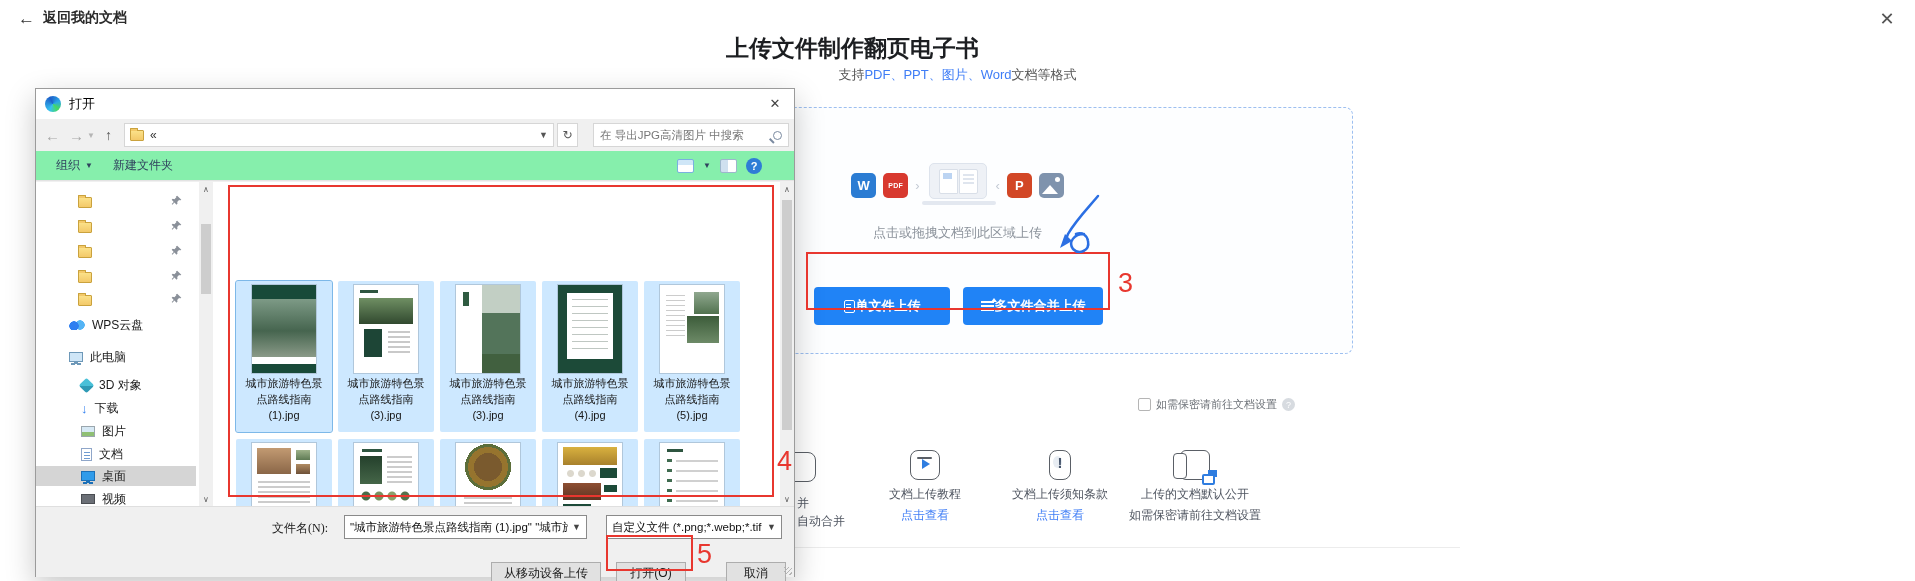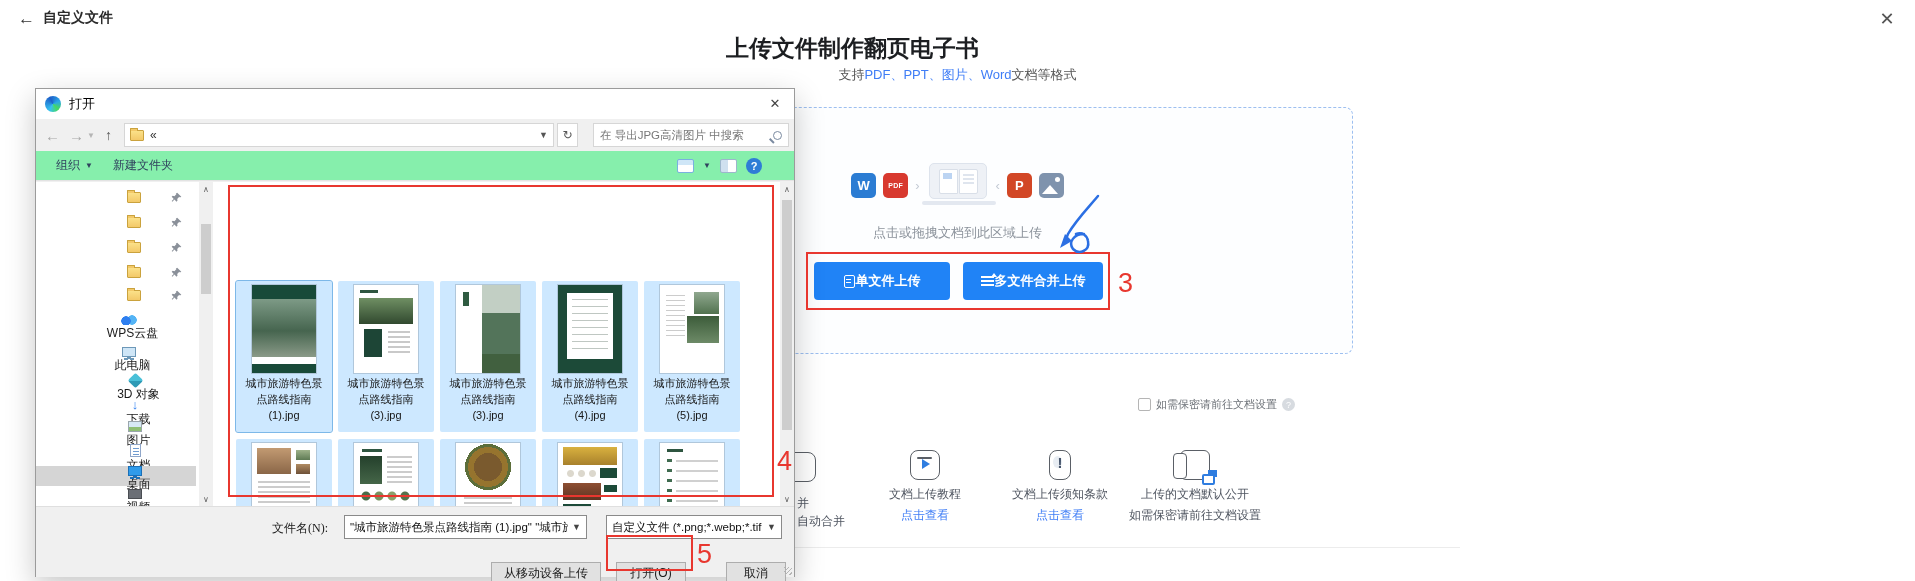--- a/index.html
+++ b/index.html
@@ -30,21 +30,21 @@
   .dz-chev { color:#c3cad4; font-size:13px; }
   .laptop { width:58px; height:36px; background:#eef1f6; border:1px solid #dde3ec; border-radius:5px; position:relative; margin:0 2px 8px; }
   .laptop::after { content:""; position:absolute; left:-8px; bottom:-7px; width:74px; height:4px; background:#e3e8f0; border-radius:2px; }
   .laptop .bookpage { position:absolute; top:5px; width:19px; height:25px; background:#fff; border:1px solid #d9dfe8; }
   .laptop .bp1 { left:9px; border-radius:2px 0 0 2px; }
   .laptop .bp2 { left:29px; border-radius:0 2px 2px 0; }
   .laptop .bp1::before { content:""; position:absolute; left:3px; top:3px; width:9px; height:6px; background:#bcd4f2; }
   .laptop .bp2::before { content:""; position:absolute; left:3px; top:4px; width:11px; height:2px; background:#dfe5ee; box-shadow:0 4px 0 #dfe5ee, 0 8px 0 #dfe5ee; }
   .dz-hint { position:absolute; left:0; top:224px; width:1915px; text-align:center; font-size:13px; color:#8c939c; z-index:1; }
   .dz-btns { position:absolute; left:814px; top:262px; display:flex; gap:13px; z-index:2; }
-  .blue-btn { height:38px; background:#2083f6; color:#fff; border:none; border-radius:4px; font-size:13px; font-weight:700; display:flex; align-items:center; justify-content:center; gap:1px; cursor:pointer; font-family:inherit; }
+  .blue-btn { height:38px; background:#2083f6; color:#fff; border:none; border-radius:4px; font-size:13px; font-weight:700; display:flex; align-items:center; justify-content:center; gap:1px; cursor:pointer; font-family:inherit;margin-top:25px; }
   .btn-single { width:136px; }
   .btn-merge  { width:140px; }
   .doc-ic { width:11px; height:13px; border:1.5px solid #fff; border-radius:2px; position:relative; }
   .doc-ic::after { content:""; position:absolute; left:1px; top:3px; width:5px; height:1.5px; background:#fff; box-shadow:0 3px 0 #fff; }
   .merge-ic { position:relative; width:13px; height:12px; }
   .merge-ic::before { content:""; position:absolute; left:0; top:1px; width:13px; height:2px; background:#fff; box-shadow:0 4px 0 #fff, 0 8px 0 #fff; }
   .merge-ic::after { content:""; position:absolute; right:-3px; top:-2px; border-left:3px solid transparent; border-right:3px solid transparent; border-bottom:4px solid #fff; }
   .dz-note { position:absolute; left:0; top:312px; width:1915px; text-align:center; font-size:12px; color:#9aa0a6; z-index:1; }
 
   
@@ -101,21 +101,21 @@
   .dlg-toolbar { position:absolute; left:0; top:62px; width:100%; height:30px; background:#86efac; border-bottom:1px solid #e3e3e3; display:flex; align-items:center; font-size:12px; color:#30425e; }
   .tb-item { margin-left:20px; cursor:pointer; display:flex; align-items:center; gap:5px; }
   .tb-caret { font-size:8px; color:#30425e; }
   .tb-right { position:absolute; right:32px; display:flex; align-items:center; gap:9px; }
   .view-ic { width:17px; height:14px; border:1px solid #7ab0e0; background:linear-gradient(#cfe6f7 40%,#fff 40%); border-radius:2px; }
   .pane-ic { width:17px; height:14px; border:1px solid #9db6cc; border-radius:2px; background:linear-gradient(90deg,#cfe0ef 45%,#fff 45%); }
   .help-ic { width:16px; height:16px; border-radius:50%; background:#2f7cd6; color:#fff; font-size:11px; font-weight:700; display:flex; align-items:center; justify-content:center; }
   .dlg-main { position:absolute; left:0; top:93px; width:758px; height:324px; background:#fff; overflow:hidden; }
   
   .sb { position:absolute; left:0; top:0; width:163px; height:324px; background:#fff; }
-  .sb-row { position:absolute; left:0; height:20px; display:flex; align-items:center; font-size:12px; color:#1a1a1a; width:160px; cursor:pointer;flex-direction:column; }
+  .sb-row { position:absolute; left:0; height:20px; display:flex; align-items:center; font-size:12px; color:#1a1a1a; width:160px; cursor:pointer; }
   .sb-row.sel { background:#d5d5d5; }
   .sb-pin { position:absolute; right:14px; }
   .sb-scroll { position:absolute; left:163px; top:0; width:14px; height:324px; background:#f0f0f0; }
   .sb-scroll .thumbv { position:absolute; left:2px; top:42px; width:10px; height:70px; background:#cdcdcd; }
   .scroll-ar { position:absolute; left:0; width:14px; height:14px; font-size:8px; color:#606060; display:flex; align-items:center; justify-content:center; }
   
   .i-cloud { width:16px; height:10px; background:radial-gradient(circle at 5px 6px,#2e7ff0 4.5px,transparent 5px),radial-gradient(circle at 11px 5px,#54b4f5 4.5px,transparent 5px); }
   .i-comp { width:14px; height:10px; background:#cfe6f7; border:1px solid #6d98b8; position:relative; }
   .i-comp::after { content:""; position:absolute; left:4px; bottom:-3px; width:4px; height:2px; background:#6d98b8; box-shadow:-3px 1px 0 #6d98b8, 3px 1px 0 #6d98b8; }
   .i-3d { width:11px; height:11px; background:linear-gradient(135deg,#49c0d8 50%,#2e9ab5 50%); transform:rotate(45deg); border-radius:2px; }
@@ -173,21 +173,21 @@
   .num5 { left:697px; top:539px; }
   .six-svg { left:1038px; top:190px; }
 </style>
 </head>
 <body>
 
 <div class="stage">
 
   <div class="back-wrap">
     <span class="back-arrow">←</span>
-    <span class="back-label">自定义文件</span>
+    <span class="back-label">返回我的文档</span>
   </div>
   <div class="page-close">✕</div>
 
   <div class="page-title">上传文件制作翻页电子书</div>
   <div class="page-sub">
     <span>支持</span><span id="fmtLinks"><span class="fmt-link">PDF、</span><span class="fmt-link">PPT、</span><span class="fmt-link">图片、</span><span class="fmt-link">Word</span></span><span>文档等格式</span>
   </div>
 
   <div class="dropzone"></div>
   <div class="dz-icons">

